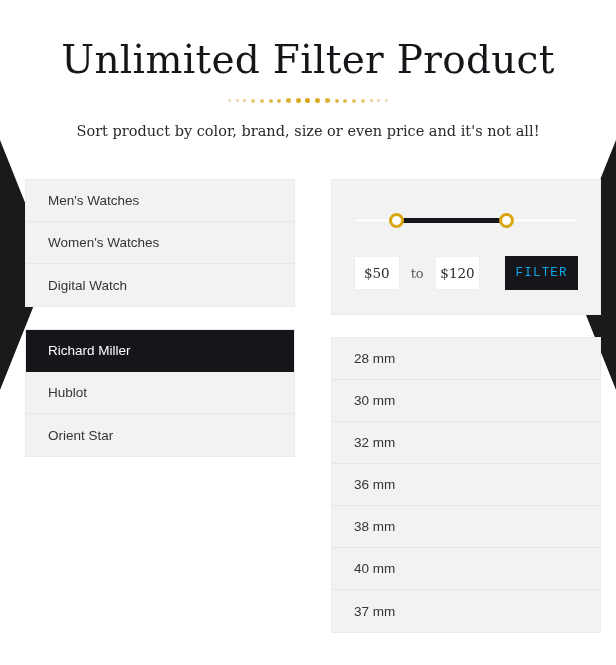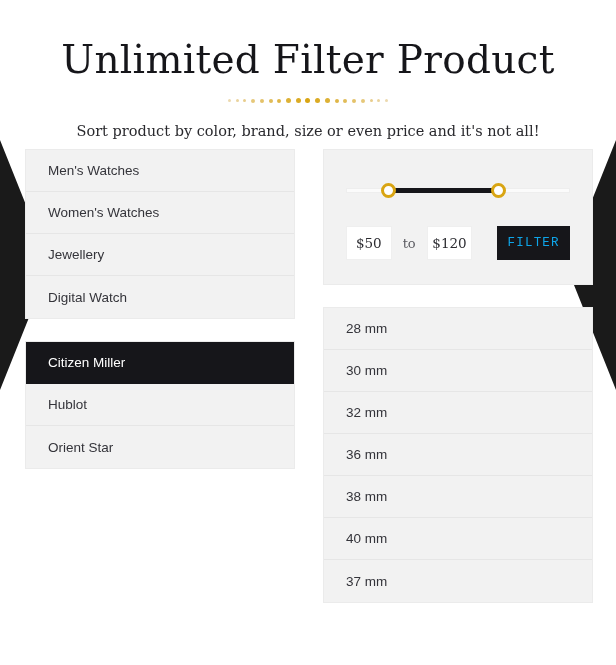--- a/index.html
+++ b/index.html
@@ -69,23 +69,23 @@
     right: 0;
     top: 140px;
     clip-path: polygon(100% 0, 0 46%, 0 54%, 100% 100%);
   }
 
   
   .content {
     position: relative;
     z-index: 2;
     display: flex;
-    gap: 28px;
+    gap: 36px;
     padding: 0 25px;
-    margin-top: 8px;
+    margin-top: 38px;
     box-sizing: border-box;
     width: 616px;
   }
   .col-left  { width: 270px; flex: none; }
   .col-right { width: 270px; flex: none; border-radius: 24px; }
 
   
   .panel {
     background: #f2f2f2;
     border: 1px solid #ebebeb;
@@ -232,29 +232,26 @@
 
   <div class="col-left">
     <div class="panel" id="categories-panel">
         <div class="list-item">
           <span>Men's Watches</span>
         </div>
         <div class="list-item">
           <span>Women's Watches</span>
         </div>
         <div class="list-item">
-          <span>Jewellery</span>
-        </div>
-        <div class="list-item">
           <span>Digital Watch</span>
         </div>
       </div>
     <div class="panel" id="brands-panel">
         <div class="list-item active">
-          <span>Citizen Miller</span>
+          <span>Richard Miller</span>
         </div>
         <div class="list-item">
           <span>Hublot</span>
         </div>
         <div class="list-item">
           <span>Orient Star</span>
         </div>
       </div>
   </div>
 

